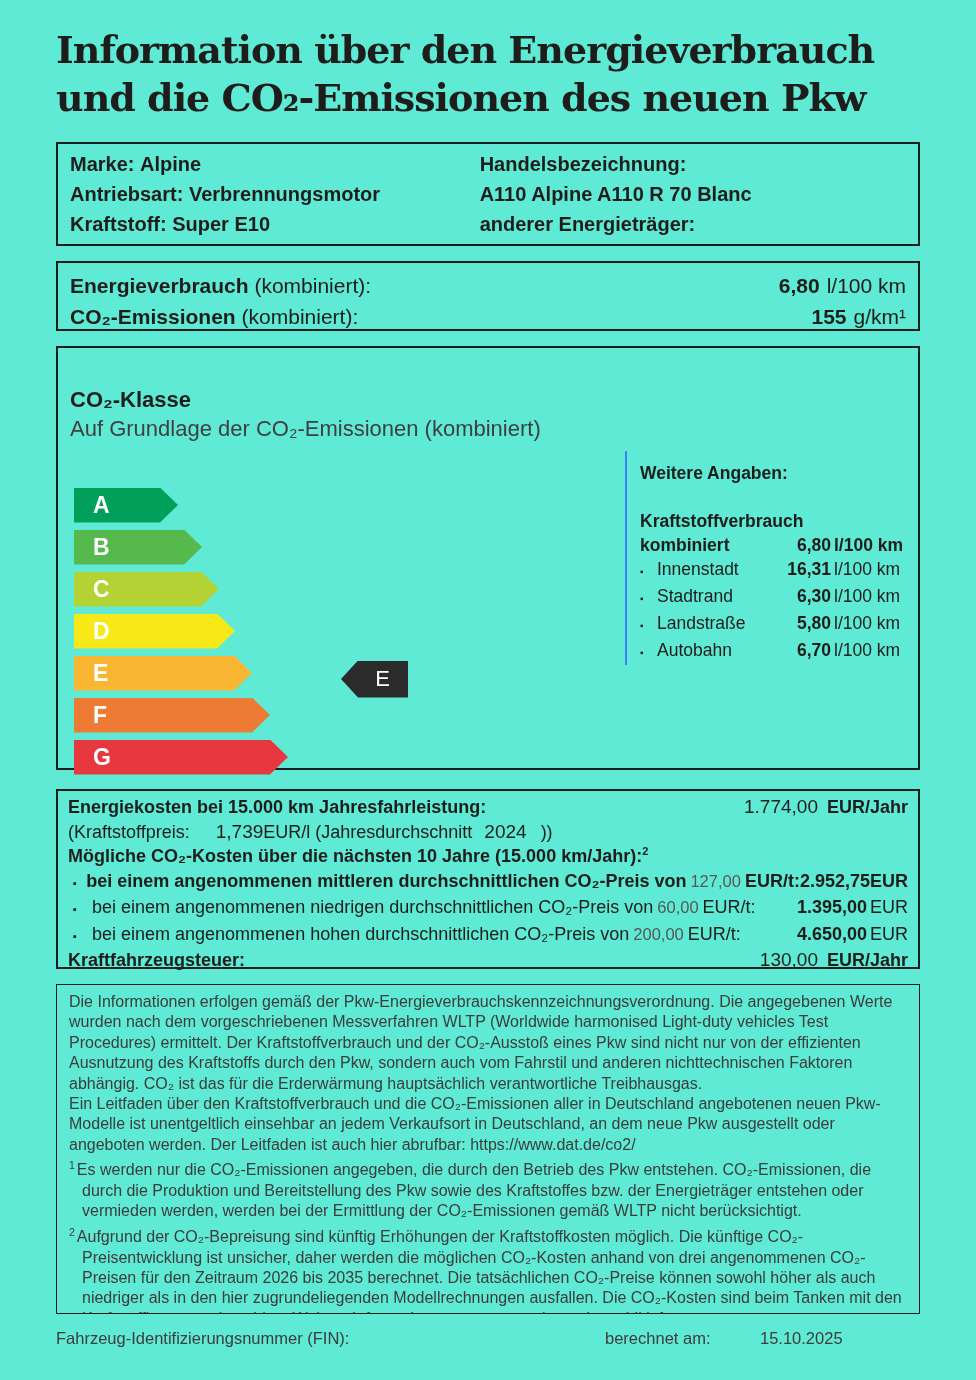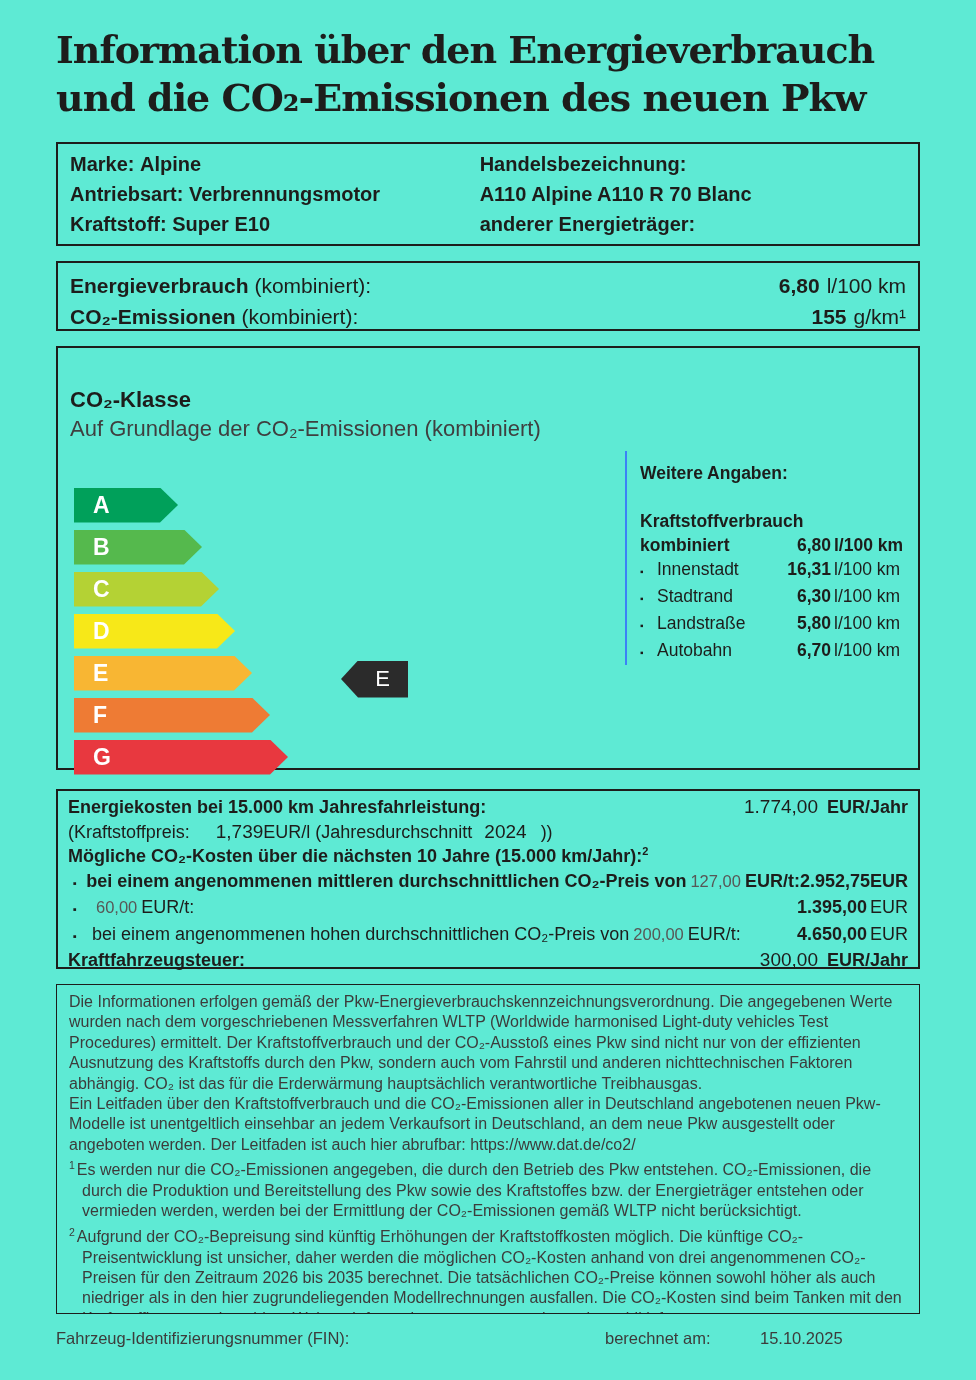--- a/index.html
+++ b/index.html
@@ -220,36 +220,37 @@
     <div class="cost-row">
       <span class="sq">▪</span>
       <span class="b">bei einem angenommenen mittleren durchschnittlichen CO₂-Preis von</span>
       <span class="formval-sm">127,00</span>
       <span class="b grow">EUR/t:</span>
       <span class="amt-b">2.952,75</span>
       <span class="b">EUR</span>
     </div>
     <div class="cost-row">
       <span class="sq">▪</span>
+      <span>bei einem angenommenen niedrigen durchschnittlichen CO₂-Preis von</span>
       <span class="formval-sm">60,00</span>
       <span class="grow">EUR/t:</span>
       <span class="amt-b">1.395,00</span>
       <span class="amt-n" style="margin-left:3px;">EUR</span>
     </div>
     <div class="cost-row">
       <span class="sq">▪</span>
       <span>bei einem angenommenen hohen durchschnittlichen CO₂-Preis von</span>
       <span class="formval-sm">200,00</span>
       <span class="grow">EUR/t:</span>
       <span class="amt-b">4.650,00</span>
       <span class="amt-n" style="margin-left:3px;">EUR</span>
     </div>
     <div class="cost-row">
       <span class="b grow">Kraftfahrzeugsteuer:</span>
-      <span class="formval">300,00</span>
+      <span class="formval">130,00</span>
       <span class="b" style="margin-left:9px;">EUR/Jahr</span>
     </div>
   </div>
 
   <div class="bx box-legal">
     <p>Die Informationen erfolgen gemäß der Pkw-Energieverbrauchskennzeichnungsverordnung. Die angegebenen Werte wurden nach dem vorgeschriebenen Messverfahren WLTP (Worldwide harmonised Light-duty vehicles Test Procedures) ermittelt. Der Kraftstoffverbrauch und der CO₂-Ausstoß eines Pkw sind nicht nur von der effizienten Ausnutzung des Kraftstoffs durch den Pkw, sondern auch vom Fahrstil und anderen nichttechnischen Faktoren abhängig. CO₂ ist das für die Erderwärmung hauptsächlich verantwortliche Treibhausgas.</p>
     <p><span>Ein Leitfaden über den Kraftstoffverbrauch und die CO₂-Emissionen aller in Deutschland angebotenen neuen Pkw-Modelle ist unentgeltlich einsehbar an jedem Verkaufsort in Deutschland, an dem neue Pkw ausgestellt oder angeboten werden. Der Leitfaden ist auch hier abrufbar: </span><span>https://www.dat.de/co2/</span></p>
     <p class="fn"><sup>1</sup><span>Es werden nur die CO₂-Emissionen angegeben, die durch den Betrieb des Pkw entstehen. CO₂-Emissionen, die durch die Produktion und Bereitstellung des Pkw sowie des Kraftstoffes bzw. der Energieträger entstehen oder vermieden werden, werden bei der Ermittlung der CO₂-Emissionen gemäß WLTP nicht berücksichtigt.</span></p>
     <p class="fn"><sup>2</sup><span>Aufgrund der CO₂-Bepreisung sind künftig Erhöhungen der Kraftstoffkosten möglich. Die künftige CO₂-Preisentwicklung ist unsicher, daher werden die möglichen CO₂-Kosten anhand von drei angenommenen CO₂-Preisen für den Zeitraum  2026  bis  2035   berechnet. Die tatsächlichen CO₂-Preise können sowohl höher als auch niedriger als in den hier zugrundeliegenden Modellrechnungen ausfallen. Die CO₂-Kosten sind beim Tanken mit den Kraftstoffkosten zu bezahlen. Weitere Informationen unter </span><span>www.alternativ-mobil.info</span><span>.</span></p>
   </div>

